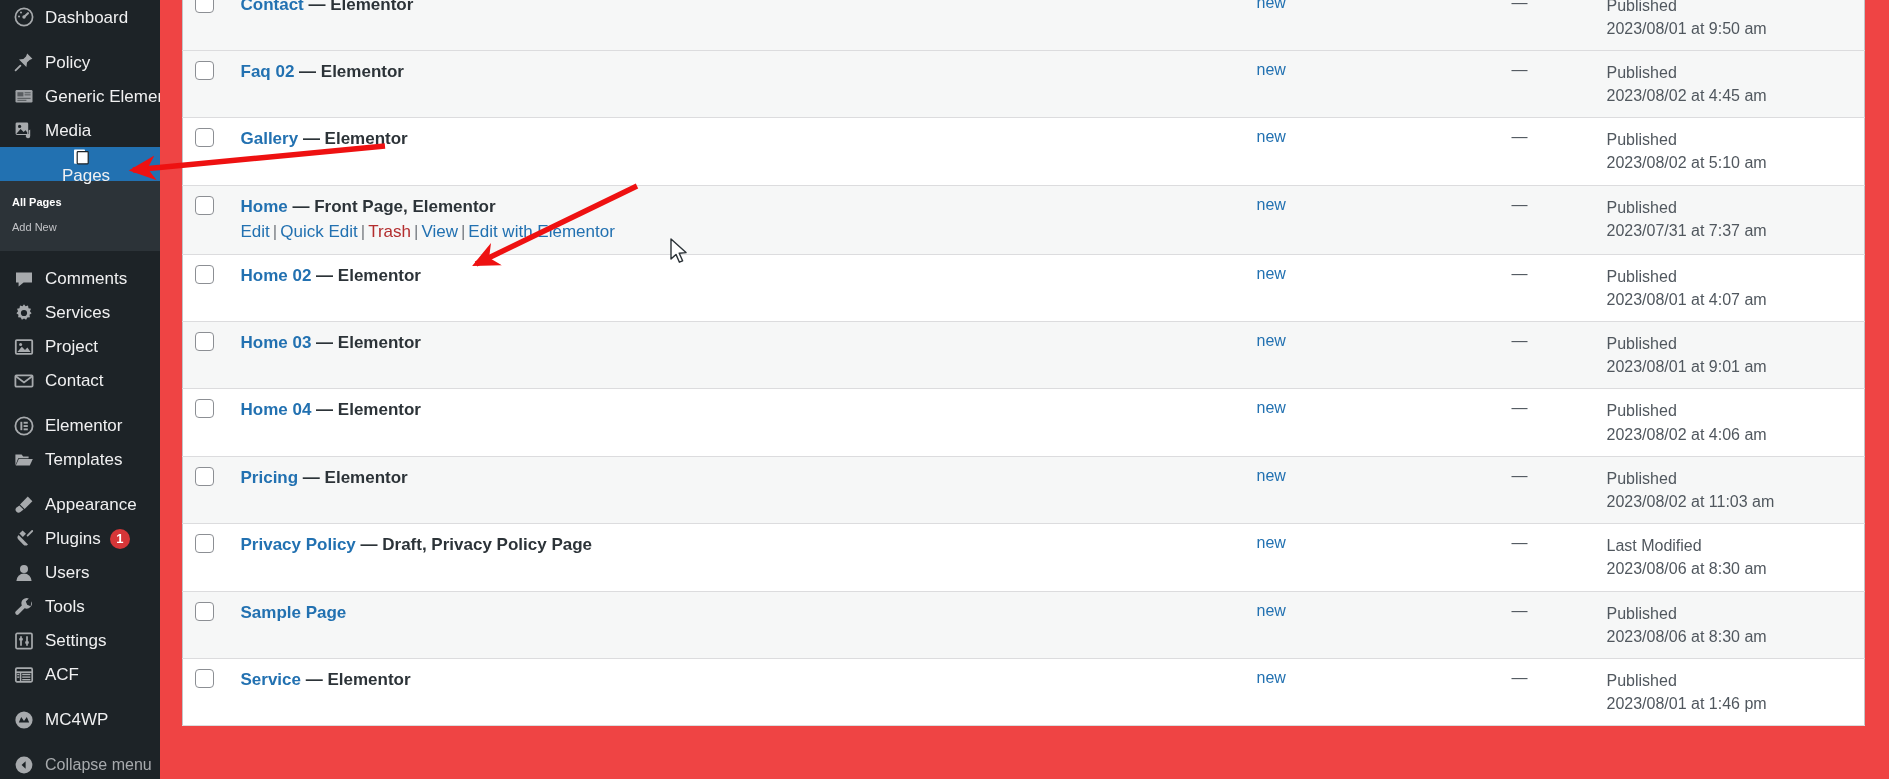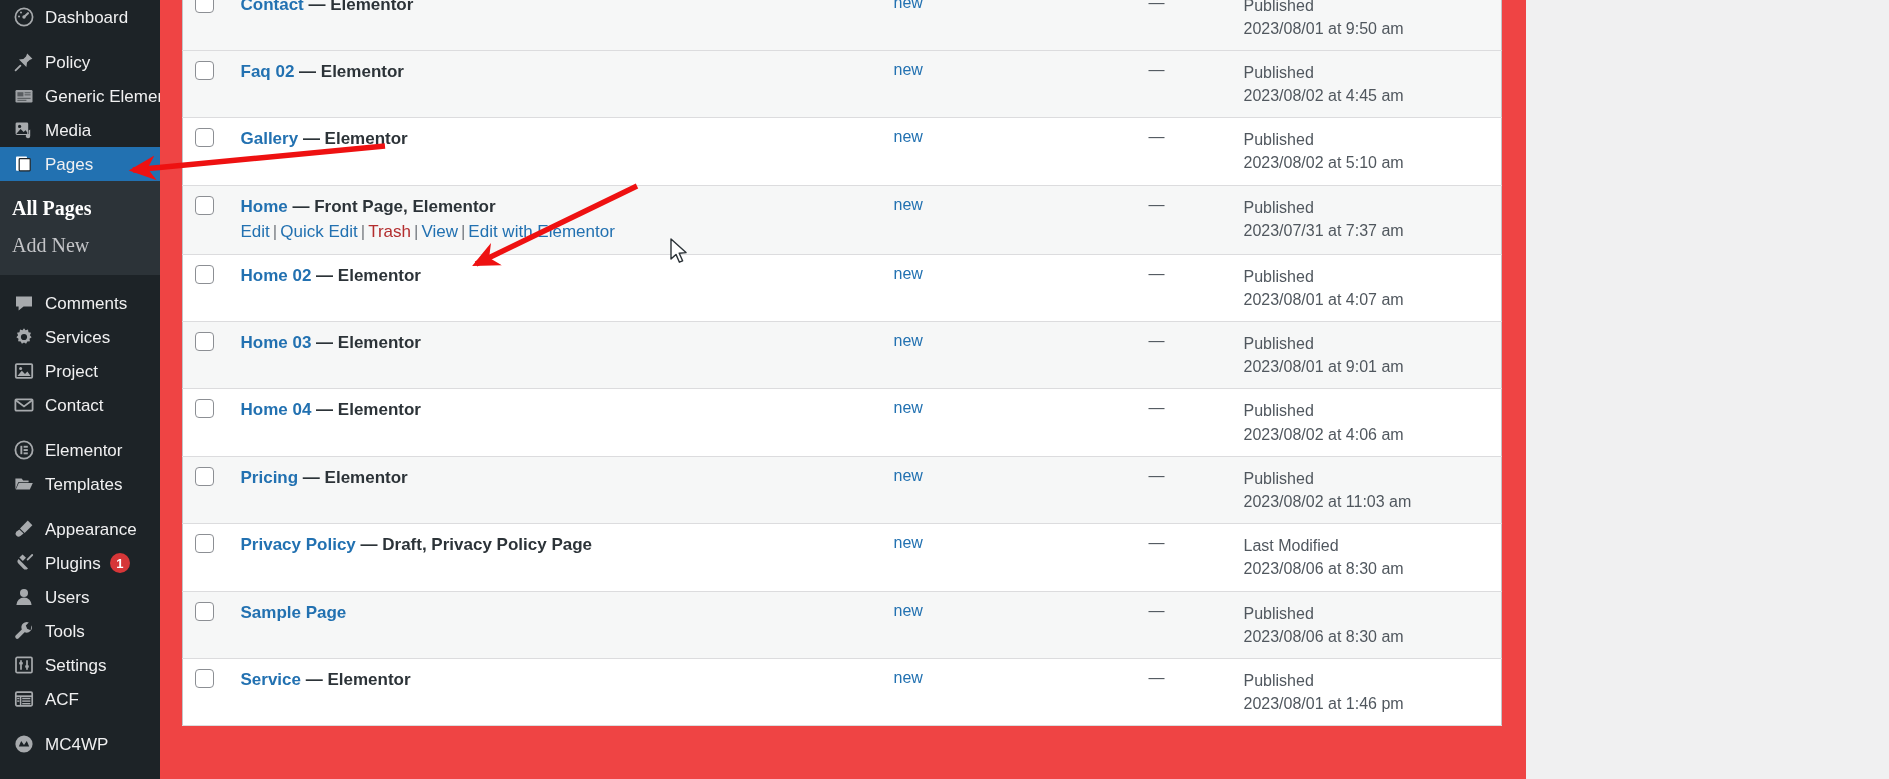--- a/index.html
+++ b/index.html
@@ -2,21 +2,21 @@
 <html><head>
 <meta charset="utf-8">
 <style>
   * { box-sizing: border-box; margin: 0; padding: 0; }
   html, body {
     width: 1889px; height: 779px;
     overflow: hidden;
     background: #f0f0f1;
     font-family: "Liberation Sans", sans-serif;
   }
-  #root { position: relative; width: 1526px; height: 779px; display: flex; }
+  #root { position: relative; width: 1889px; height: 779px; display: flex; }
 
   
   #sidebar {
     width: 160px; min-width: 160px; height: 779px;
     background: #1d2327;
     position: relative;
     overflow: hidden;
   }
   .menu-item {
     position: relative;
@@ -33,36 +33,36 @@
     width: 24px; min-width: 24px; height: 24px;
     display: flex; align-items: center; justify-content: center;
     margin-right: 9px;
     color: #a7aaad;
   }
   .menu-item .mi-icon svg { display: block; }
   .menu-item .mi-label { color: #f0f0f1; }
   .menu-item.current {
     background: #2271b1;
     color: #fff;
+    flex-direction: column;
   }
   .menu-item.current .mi-icon { color: #fff; }
   .menu-sep { height: 11px; }
   .submenu {
     background: #2c3338;
     padding: 9px 0 11px 0;
   }
   .submenu-item {
     display: block;
     padding: 5px 0 5px 12px;
-    font-size: 20px;
+    font-size: 11px;
     color: #c3c4c7;
     cursor: pointer;
     line-height: 1.35;
     white-space: nowrap;
-    font-family: Liberation Serif, serif;
   }
   .submenu-item.current { color: #fff; font-weight: 700; }
   .badge-count {
     display: inline-flex; align-items: center; justify-content: center;
     min-width: 20px; height: 20px;
     margin-left: 9px;
     border-radius: 10px;
     background: #d63638;
     color: #fff;
     font-size: 13px; font-weight: 600;

